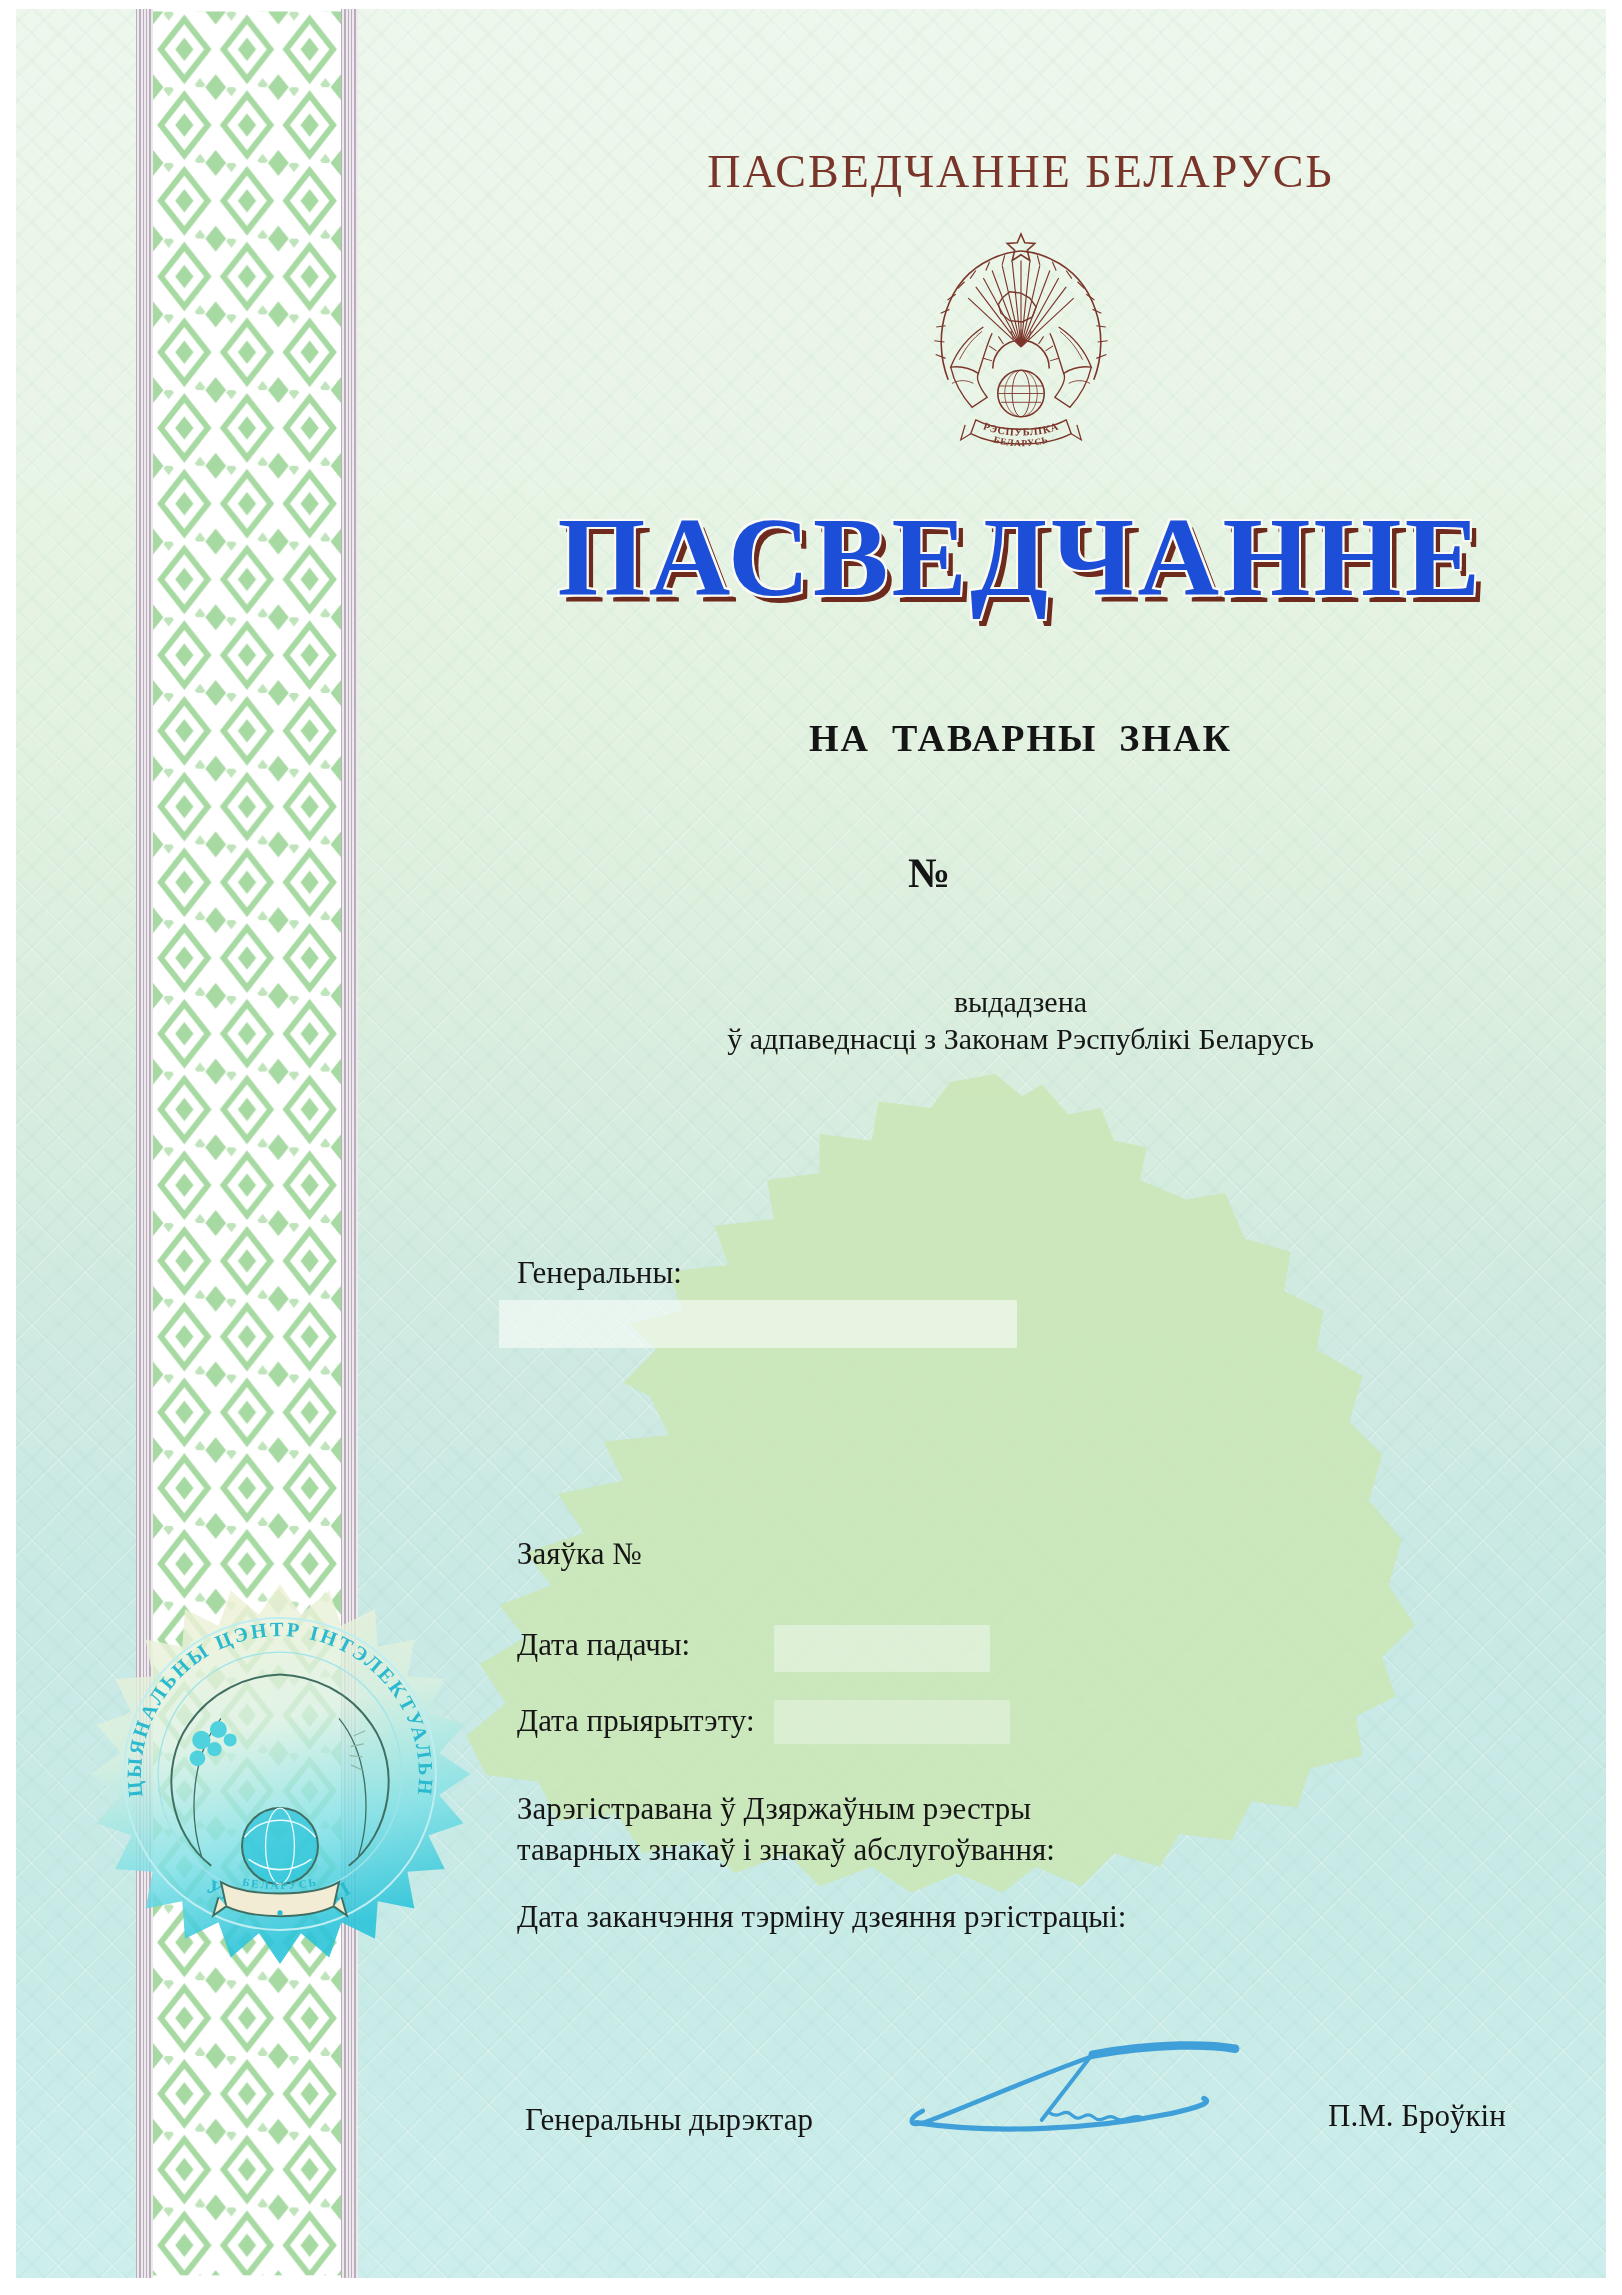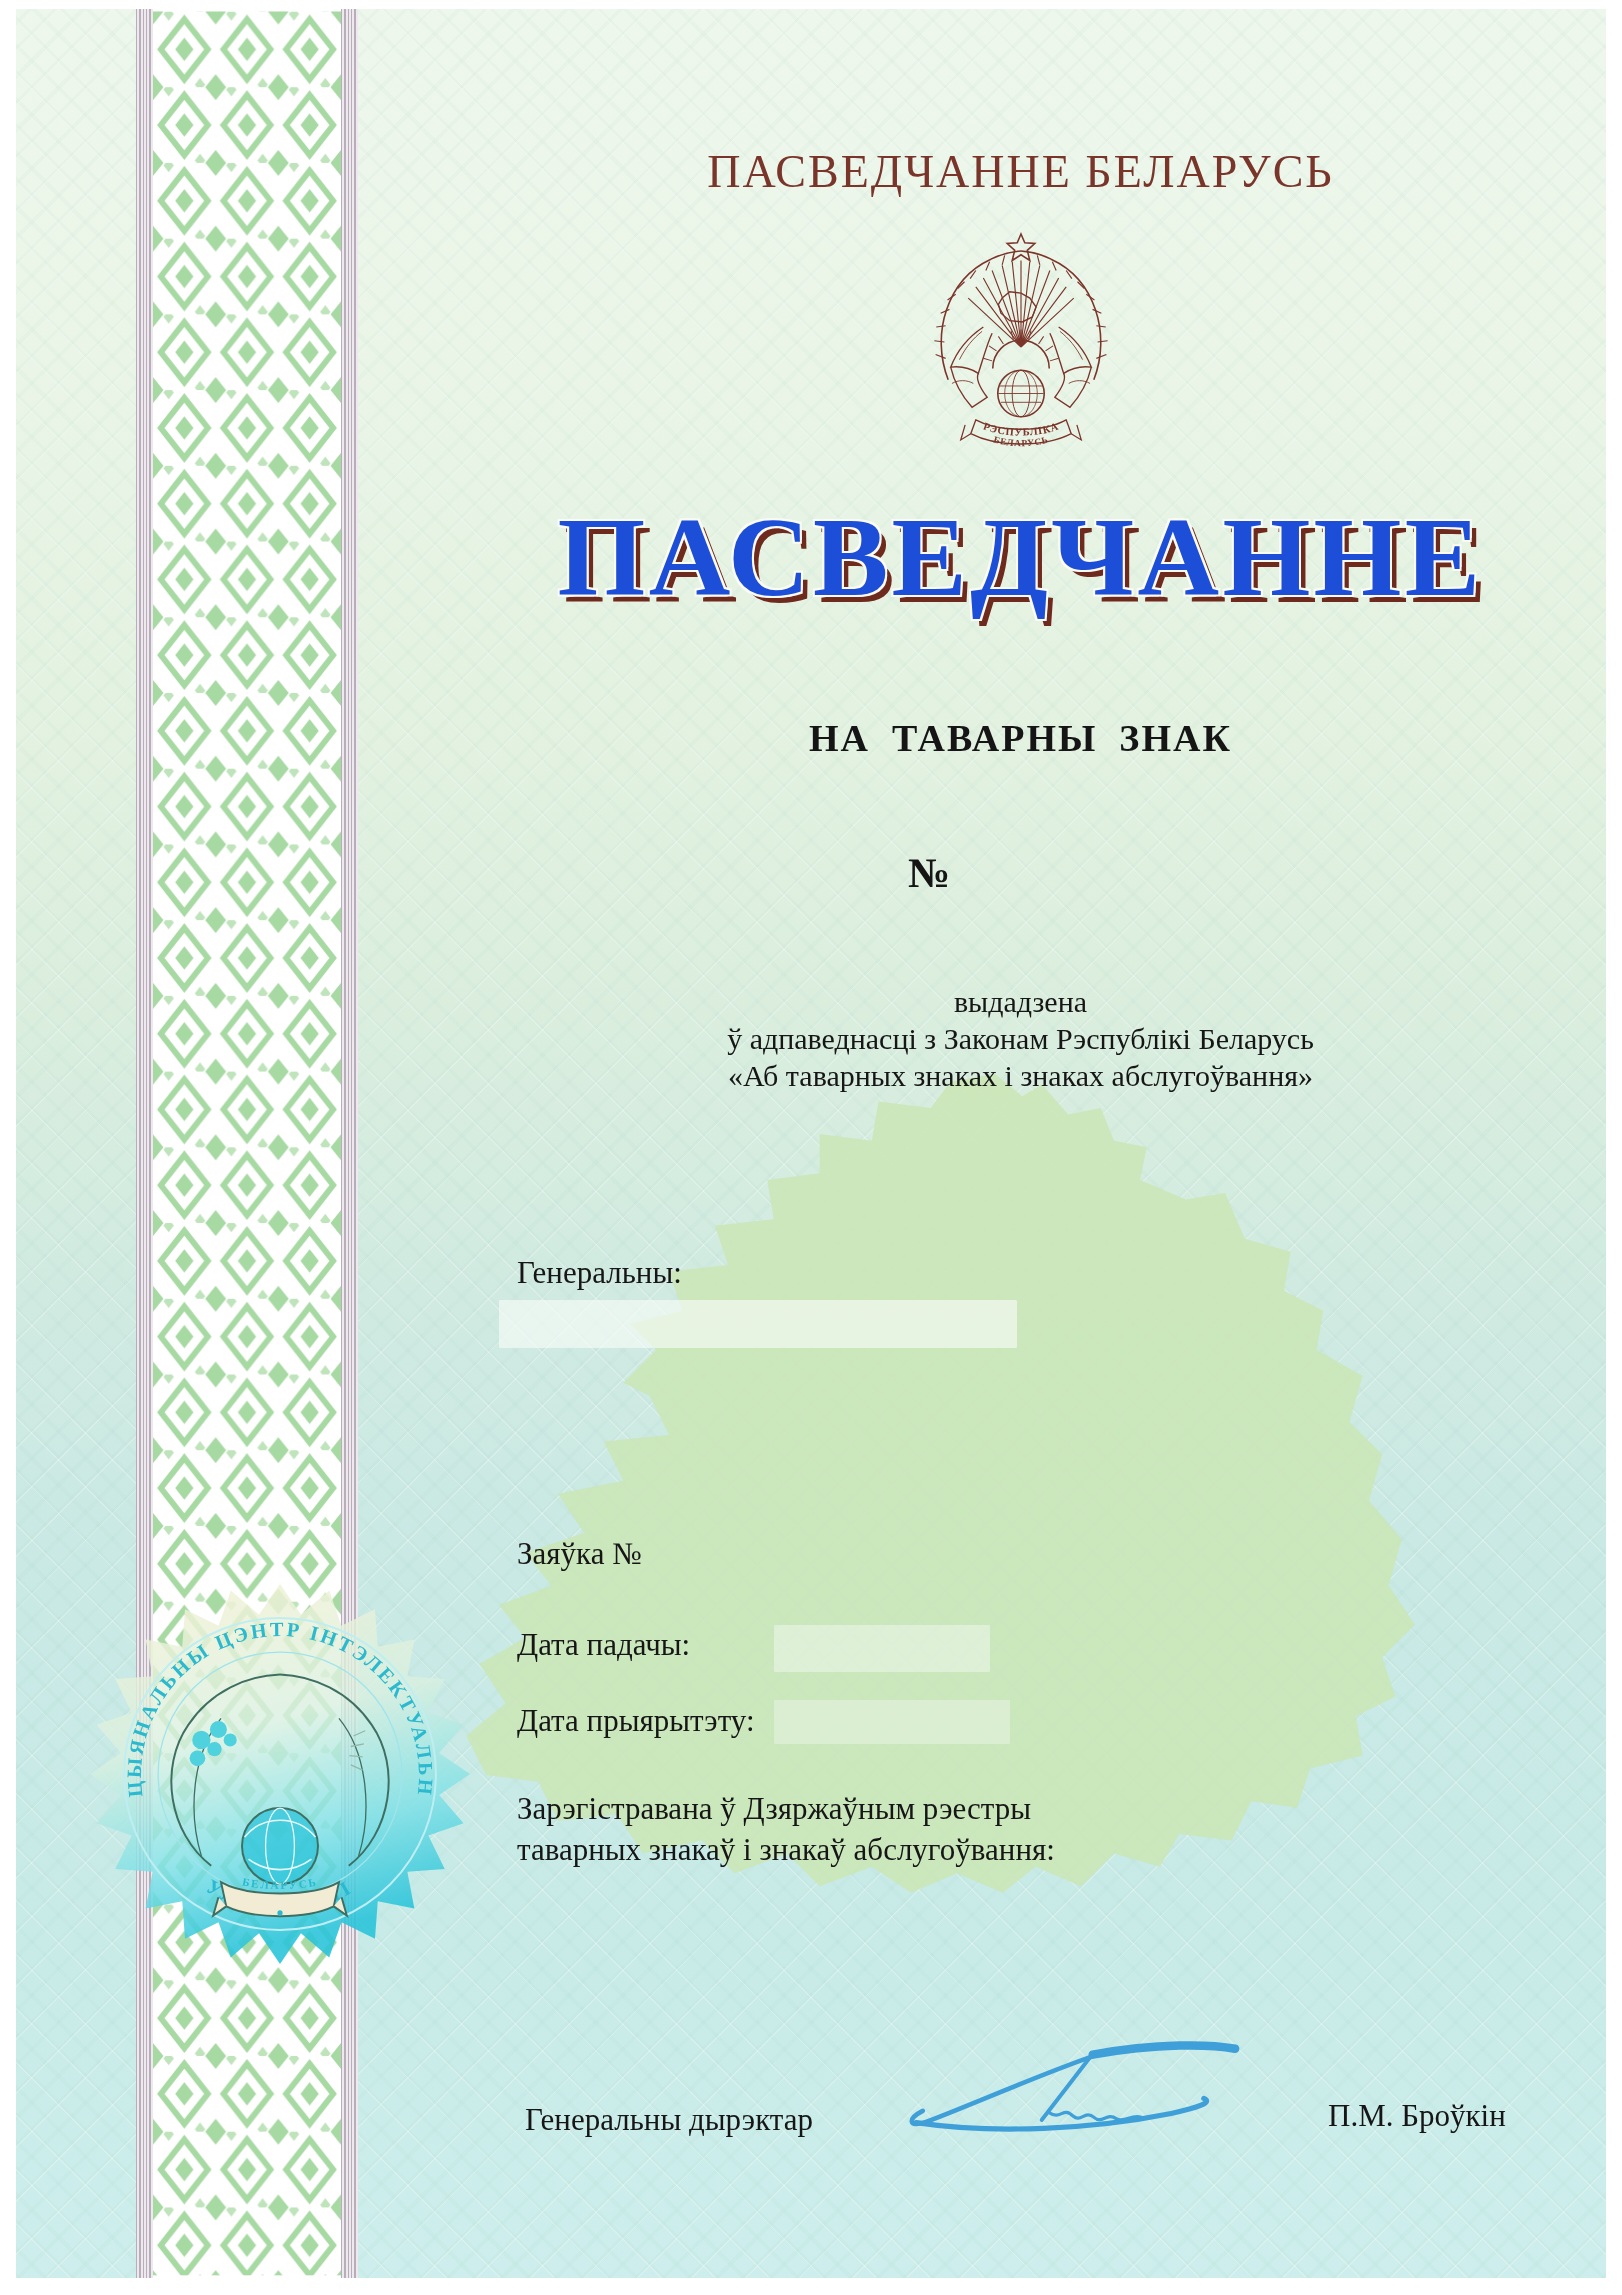--- a/index.html
+++ b/index.html
@@ -190,39 +190,39 @@
 
   <div class="center-col doc-title" style="top:492px;">ПАСВЕДЧАННЕ</div>
 
   <div class="center-col subtitle" style="top:716px;">НА  ТАВАРНЫ  ЗНАК</div>
 
   <div class="numsign">№</div>
 
   <div class="center-col issued" style="top:983px;">
     <div>выдадзена</div>
     <div>ў адпаведнасці з Законам Рэспублікі Беларусь</div>
-    <div>«Аб таварных знаках і знаках абслугоўвання»</div>
   </div>
 
   <div class="field-label" style="top:1255px;">Генеральны:</div>
   <div class="redact" style="left:499px;top:1300px;width:518px;height:48px;background:rgba(250,253,250,0.6);"></div>
 
   <div class="field-label" style="top:1536px;">Заяўка №</div>
 
   <div class="field-label" style="top:1627px;">Дата падачы:</div>
   <div class="redact" style="left:774px;top:1625px;width:216px;height:47px;background:rgba(248,252,250,0.42);"></div>
 
   <div class="field-label" style="top:1703px;">Дата прыярытэту:</div>
   <div class="redact" style="left:774px;top:1700px;width:236px;height:44px;background:rgba(248,252,250,0.36);"></div>
 
   <div class="field-label two-line" style="top:1788px;">
     <div>Зарэгістравана ў Дзяржаўным рэестры</div>
     <div>таварных знакаў і знакаў абслугоўвання:</div>
   </div>
 
+  <div class="field-label" style="top:1899px;">Дата заканчэння тэрміну дзеяння рэгістрацыі:</div>
 
   <div class="role">Генеральны дырэктар</div>
 
   <svg class="abs" style="left:877px;top:2040px;" width="366" height="92" viewBox="0 0 560 140">
     <g stroke="#3f9fd8" fill="none" stroke-linecap="round">
       <path d="M 330 22 C 430 4 510 6 548 13" stroke-width="13"></path>
       <path d="M 332 24 C 250 52 130 105 75 125 C 48 135 46 120 70 108" stroke-width="7"></path>
       <path d="M 60 126 C 180 144 330 136 450 112 C 492 103 514 95 500 89" stroke-width="8"></path>
       <path d="M 326 26 L 252 122" stroke-width="6"></path>
       <path d="M 262 110 C 282 124 284 100 300 116 C 312 127 318 106 332 118 C 344 129 352 110 366 120 C 378 128 390 112 404 118" stroke-width="5"></path>

